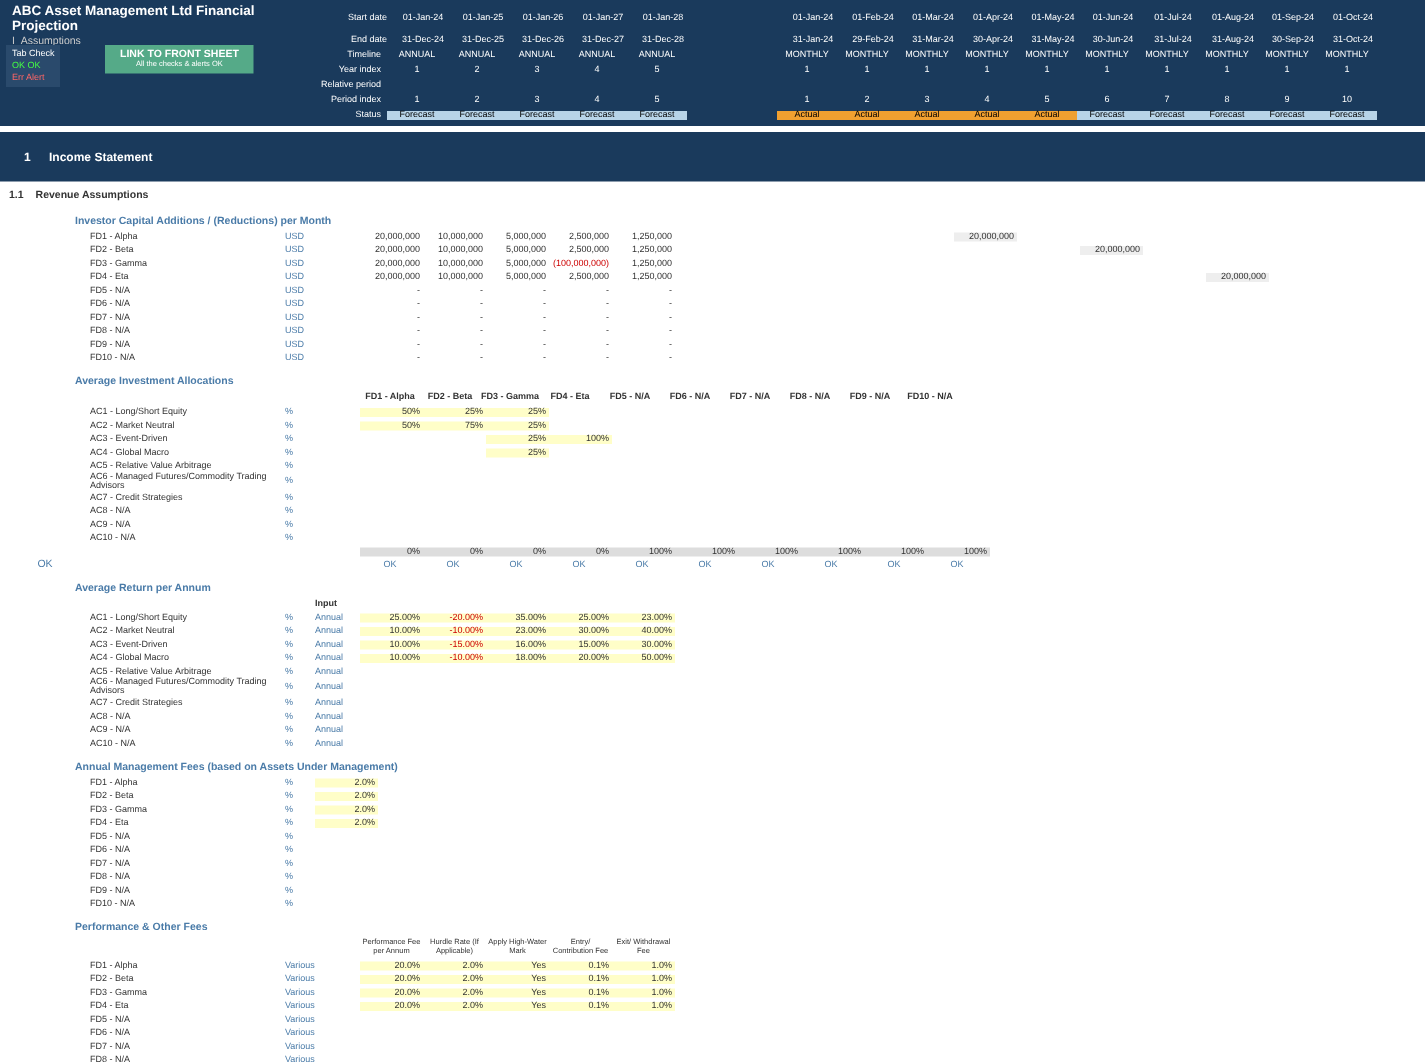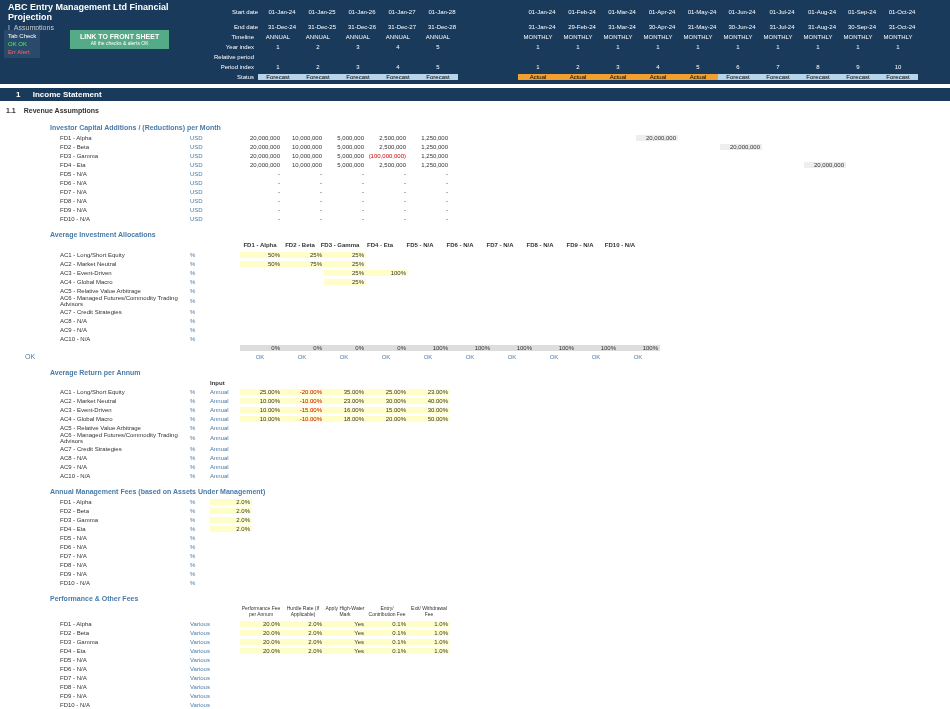--- a/index.html
+++ b/index.html
@@ -10,21 +10,21 @@
 .hdr-lbl{flex:0 0 50px;text-align:right;padding-right:4px;font-size:6px}
 .hdr-cell{flex:0 0 40px;text-align:center;font-size:6px}
 .tab-check{position:absolute;left:4px;top:30px;background:#2a4a6c;padding:2px;font-size:6px;color:#fff}
 .tab-check div{padding:1px 2px}
 .green{color:#4f4}
 .red{color:#f66}
 .link-btn{position:absolute;left:70px;top:30px;background:#5a8;padding:3px 10px;font-size:7px;color:#fff;font-weight:bold;text-align:center}
 .link-btn .sub{font-size:5px;font-weight:normal}
 .fc{background:#b8d4e8;color:#000}
 .ac{background:#f0a030;color:#000}
-.sec-bar{background:#1a3a5c;color:#fff;padding:2px 6px;font-size:8px;font-weight:bold;margin-top:4px}
+.sec-bar{background:#1a3a5c;color:#fff;padding:12px 6px;font-size:8px;font-weight:bold;margin-top:4px}
 .sec-bar span{margin-left:10px}
 .sub-sec{font-size:7px;font-weight:bold;padding:2px 6px;margin-top:4px}
 .sub-sec .num{margin-right:8px}
 .group-hdr{color:#4a7ba8;font-weight:bold;font-size:7px;padding:2px 0 2px 50px;margin-top:6px}
 .row{display:flex;align-items:center;min-height:9px}
 .indent{flex:0 0 60px}
 .lbl{flex:0 0 130px;font-size:6px}
 .unit{flex:0 0 20px;color:#4a7ba8;font-size:6px}
 .src{flex:0 0 30px;color:#4a7ba8;font-size:6px}
 .cell{flex:0 0 40px;text-align:right;padding-right:2px;font-size:6px}
@@ -37,21 +37,21 @@
 .gap{flex:0 0 60px}
 .perf-hdr{display:flex;font-size:5px}
 .perf-hdr .ph{flex:0 0 40px;text-align:center;padding:2px 1px;line-height:1.1}
 </style>
 </head>
 <body>
 
 <div id="root">
     <div class="hdr">
       <div class="hdr-row">
-        <div class="title">ABC Entry Management Ltd Financial Projection</div>
+        <div class="title">ABC Asset Management Ltd Financial Projection</div>
         <div class="hdr-lbl">Start date</div>
         <div class="hdr-cell">01-Jan-24</div>
         <div class="hdr-cell">01-Jan-25</div>
         <div class="hdr-cell">01-Jan-26</div>
         <div class="hdr-cell">01-Jan-27</div>
         <div class="hdr-cell">01-Jan-28</div>
         <div class="gap"></div>
         <div class="hdr-cell">01-Jan-24</div>
         <div class="hdr-cell">01-Feb-24</div>
         <div class="hdr-cell">01-Mar-24</div>

